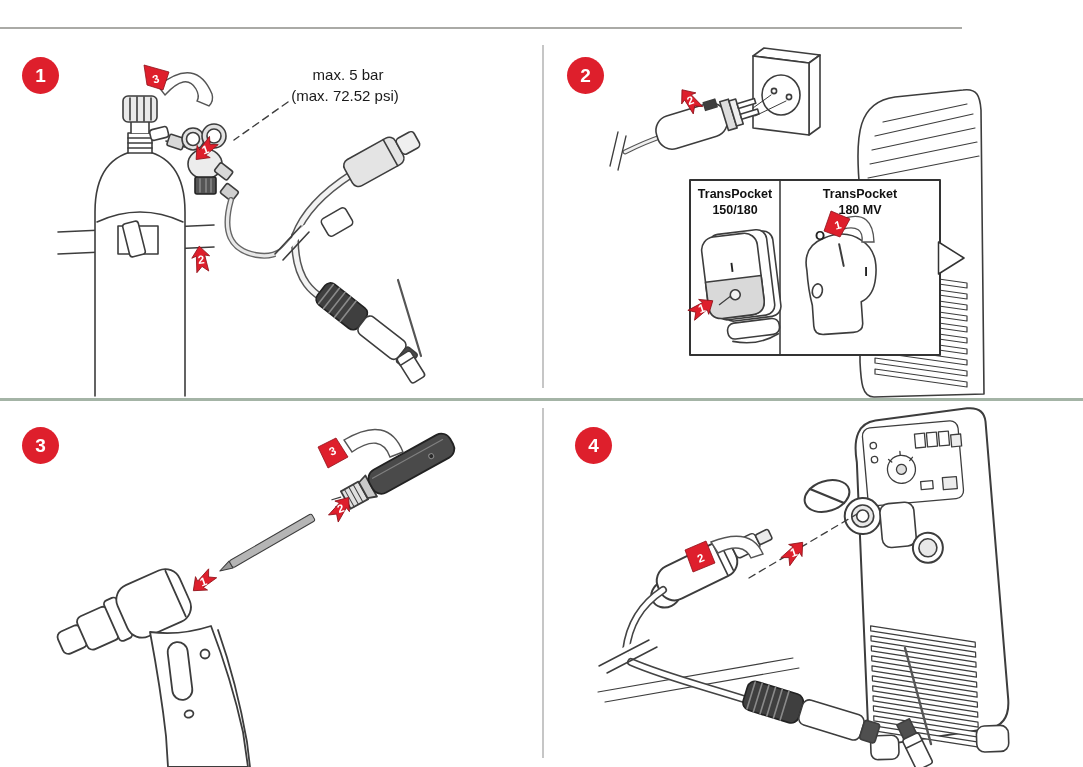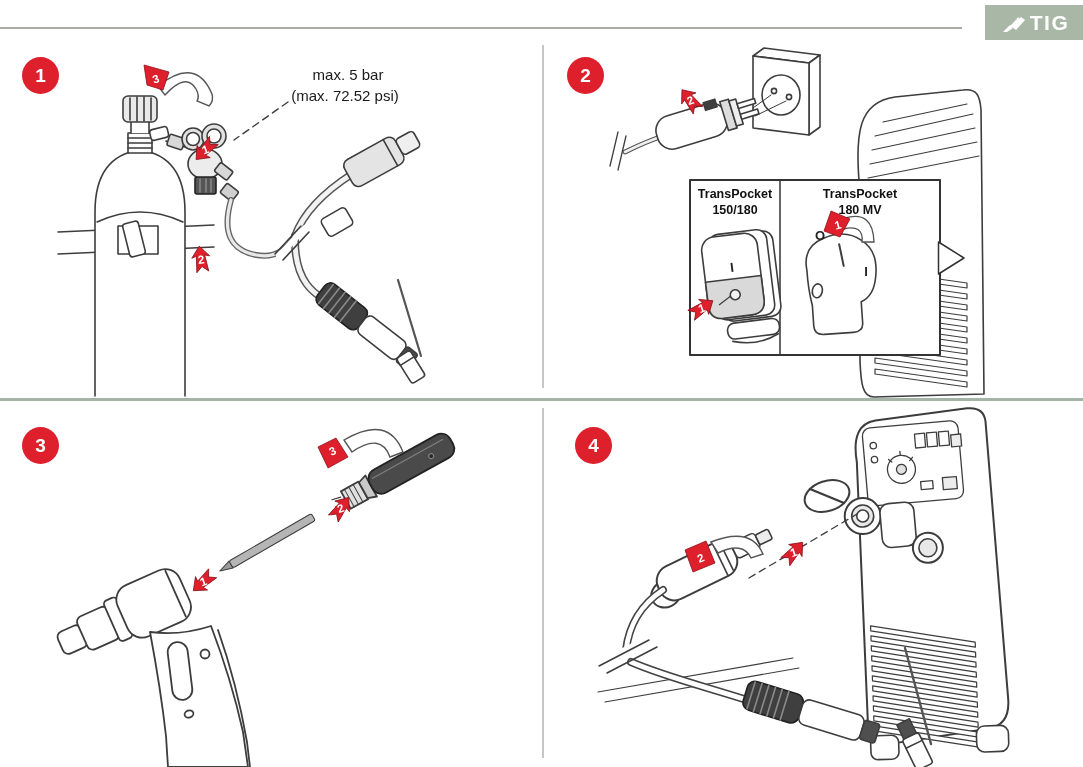--- a/index.html
+++ b/index.html
@@ -22,28 +22,20 @@
   .box-title{font-size:12.5px;font-weight:700;fill:#111;}
   .arrow-num{font-size:11.5px;font-weight:700;fill:#fff;}
   .mark{font-size:13px;font-weight:700;fill:#222;}
 </style>
 </head>
 <body>
 
 <div class="canvas">
 
   <div class="rule top-rule"></div>
-  <div class="tig-badge">
-    <svg width="26" height="20" viewBox="0 0 26 20">
-      <polygon points="13,14 22,4 26,7 17,17" fill="#fff"></polygon>
-      <path d="M10,16 L20,5" stroke="#fff" stroke-width="2.2" fill="none"></path>
-      <polygon points="4,19 11,12 14,15 8,19" fill="#fff"></polygon>
-    </svg>
-    <span>TIG</span>
-  </div>
   <div class="rule h-divider"></div>
   <div class="rule v-divider-top"></div>
   <div class="rule v-divider-bottom"></div>
 
   <div class="badge" style="left:22px;top:57px">1</div>
   <div class="badge" style="left:567px;top:57px">2</div>
   <div class="badge" style="left:22px;top:427px">3</div>
   <div class="badge" style="left:575px;top:427px">4</div>
 
   <svg class="panel-svg" style="left:0;top:40px" width="543" height="358" viewBox="0 0 543 358">

